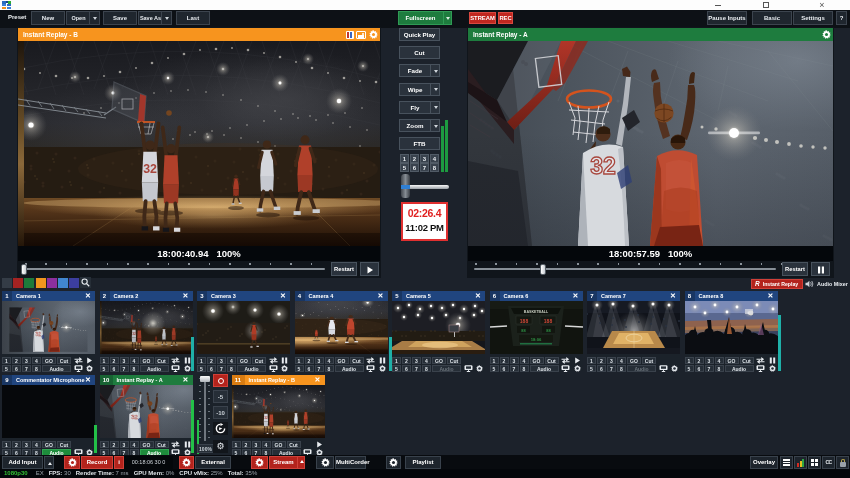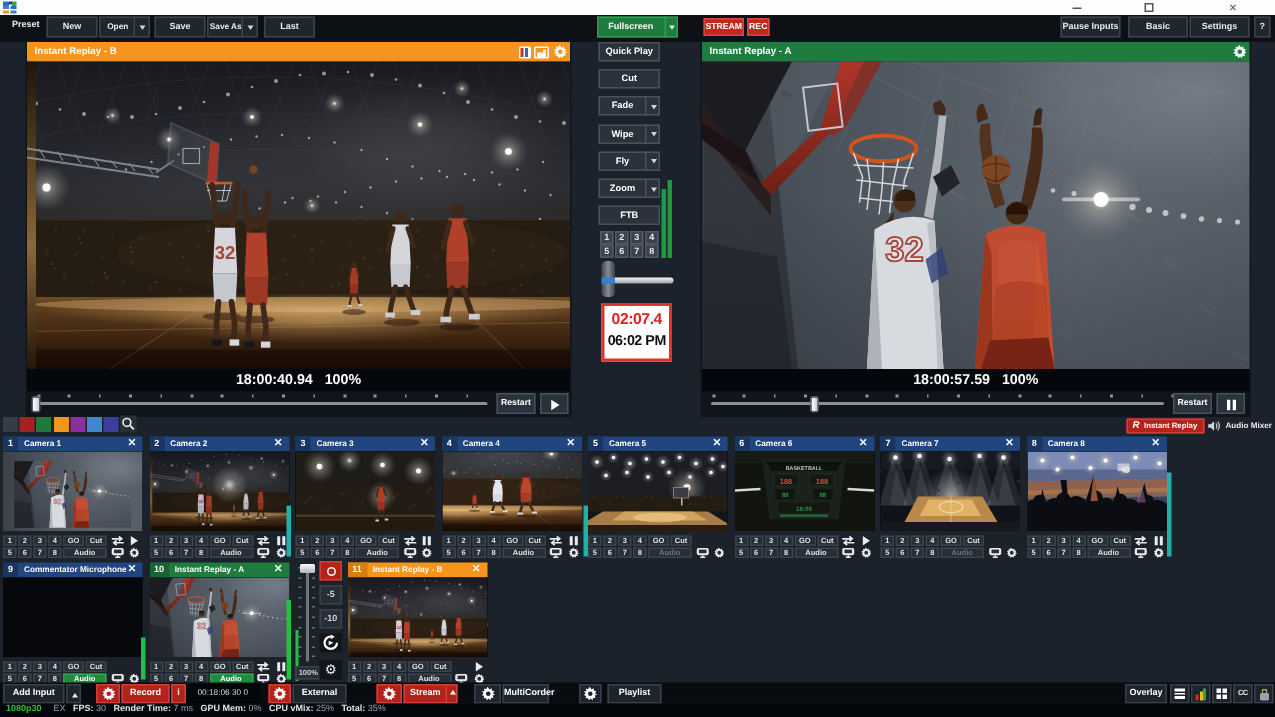--- a/index.html
+++ b/index.html
@@ -470,22 +470,22 @@
 <div class="a" style="left:400px;top:163px;width:9px;height:9px;background:#39424d;border:1px solid #515b66;color:#e8ecf0;font-weight:bold;font-size:6px;line-height:8px;text-align:center;">5</div>
 <div class="a" style="left:410px;top:163px;width:9px;height:9px;background:#39424d;border:1px solid #515b66;color:#e8ecf0;font-weight:bold;font-size:6px;line-height:8px;text-align:center;">6</div>
 <div class="a" style="left:420px;top:163px;width:9px;height:9px;background:#39424d;border:1px solid #515b66;color:#e8ecf0;font-weight:bold;font-size:6px;line-height:8px;text-align:center;">7</div>
 <div class="a" style="left:430px;top:163px;width:9px;height:9px;background:#39424d;border:1px solid #515b66;color:#e8ecf0;font-weight:bold;font-size:6px;line-height:8px;text-align:center;">8</div>
 <div class="a" style="left:441px;top:126px;width:3px;height:46px;background:#1d9a40;"></div>
 <div class="a" style="left:445px;top:120px;width:3px;height:52px;background:#1d9a40;"></div>
 <div class="a" style="left:402px;top:185px;width:47px;height:3.5px;background:linear-gradient(#f8f8f8,#9aa0a6);border-radius:2px;"></div>
 <div class="a" style="left:401px;top:174px;width:9px;height:24px;background:linear-gradient(90deg,#41464d,#858c93,#383d44);border-radius:3.5px;"></div>
 <div class="a" style="left:401px;top:185px;width:9px;height:3.5px;background:#2f7fd4;"></div>
 <div class="a" style="left:401px;top:202px;width:47px;height:39px;background:#fff;border:2.5px solid #e03030;">
-    <div style="color:#e02020;font-weight:bold;font-size:10.5px;text-align:center;margin-top:3px;letter-spacing:-0.3px;">02:07.4</div>
-    <div style="color:#101010;font-weight:bold;font-size:9.5px;text-align:center;margin-top:3px;letter-spacing:-0.3px;">06:02 PM</div>
+    <div style="color:#e02020;font-weight:bold;font-size:10.5px;text-align:center;margin-top:3px;letter-spacing:-0.3px;">02:26.4</div>
+    <div style="color:#101010;font-weight:bold;font-size:9.5px;text-align:center;margin-top:3px;letter-spacing:-0.3px;">11:02 PM</div>
   </div>
 <div class="a" style="left:467px;top:27px;width:367px;height:251px;background:#10151b;"></div>
 <div class="a" style="left:468px;top:28px;width:365px;height:13px;background:#1e7c3e;">
     <div class="a" style="left:5px;top:3px;color:#fff;font-weight:bold;font-size:6.5px;">Instant Replay - A</div>
   </div>
 <div class="a" style="left:822px;top:30px;width:9px;height:9px;">
     <svg width="9" height="9" viewBox="0 0 10 10" style="display:block;">
       <path d="M5 0.4 L5.9 1.8 L7.6 1 L7.7 2.8 L9.5 3 L8.5 4.6 L10 5.6 L8.3 6.4 L8.9 8.2 L7.1 8 L6.7 9.8 L5.3 8.6 L3.9 9.9 L3.3 8.1 L1.5 8.4 L2 6.6 L0.2 6 L1.6 4.9 L0.4 3.4 L2.2 3 L1.9 1.2 L3.6 1.7 L4.2 0 z" fill="#fff"></path>
       <circle cx="5" cy="5" r="1.7" fill="#1e7c3e"></circle>
     </svg>

